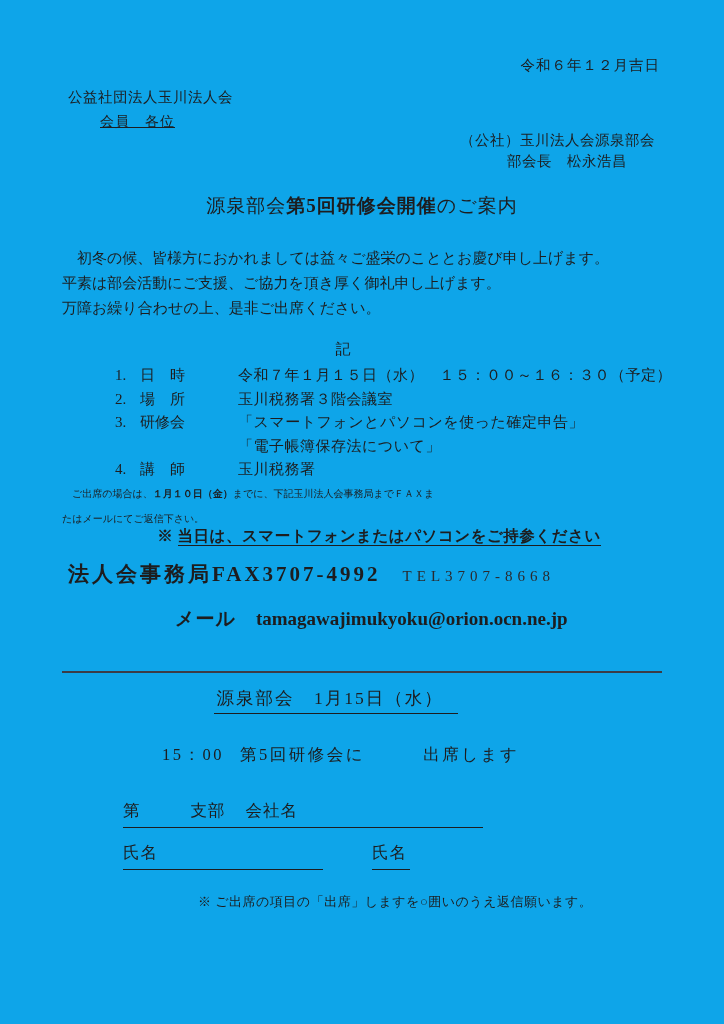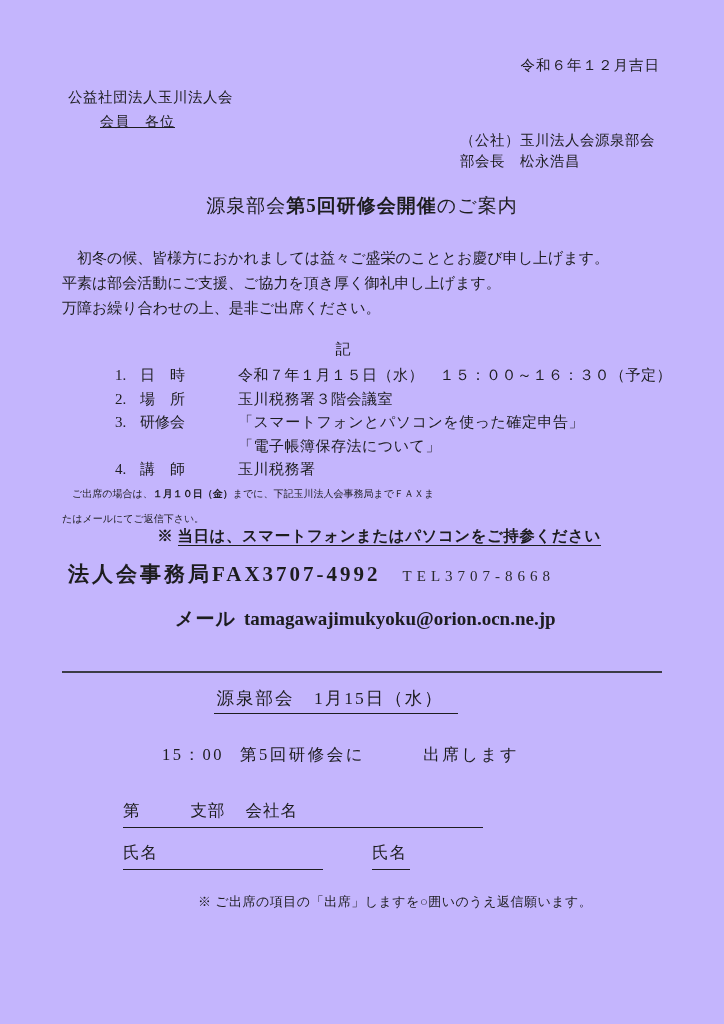--- a/index.html
+++ b/index.html
@@ -1,29 +1,29 @@
 <!DOCTYPE html>
 <html><head>
 <meta charset="utf-8">
 <style>
   html,body { margin:0; padding:0; background:#ffffff; }
   .page {
     position:relative;
     width:724px; height:1024px;
-    background:#c4b5fd;
+    background:#0ea5e9;
     color:#1d1d1f;
     font-family:"Liberation Serif","DejaVu Serif",serif;
     overflow:hidden;
   }
   .abs { position:absolute; }
 
   .date-line   { top:56px; right:64px; font-size:14.5px; letter-spacing:1px; }
   .sender-org  { top:88px; left:68px; font-size:14.5px; letter-spacing:0.5px; }
   .addressee   { top:113px; left:100px; font-size:14px; letter-spacing:1px;text-decoration:underline; }
-  .from-block  { top:130px; right:69px; text-align:left; font-size:14.5px; line-height:21px; letter-spacing:0.5px; }
+  .from-block  { top:130px; right:69px; text-align:right; font-size:14.5px; line-height:21px; letter-spacing:0.5px; }
   .from-person { padding-right:28px; }
 
   .doc-title { top:193px; left:0; width:100%; text-align:center; font-size:19px; letter-spacing:1px; }
   .doc-title .em { font-weight:bold; }
 
   .greeting { top:246px; left:62px; width:612px; font-size:15px; line-height:25px; }
 
   .record-marker { top:340px; left:0; width:100%; text-align:center; padding-right:38px; box-sizing:border-box; font-size:15px; }
 
   .details { top:364px; left:115px; font-size:15px; }
@@ -36,21 +36,21 @@
   .rsvp .deadline { font-weight:bold; }
 
   .note-bring { top:526px; left:17px; width:100%; text-align:center; font-size:15.5px; font-weight:bold; letter-spacing:0.5px; }
   .note-bring .u { border-bottom:1.5px solid #1d1d1f; padding-bottom:1px; }
 
   .contact-fax { top:560px; left:68px; }
   .contact-fax .fax { font-size:21px; font-weight:bold; letter-spacing:3px; }
   .contact-fax .tel { font-size:15px; font-weight:normal; letter-spacing:5px; margin-left:18px; color:#2a2a2e; }
 
   .contact-mail { top:606px; left:175px; font-size:19px; font-weight:bold; }
-  .contact-mail .mail-label { letter-spacing:1px; margin-right:8px; }
+  .contact-mail .mail-label { letter-spacing:1px; margin-right:20px; }
 
   .divider { top:671px; left:62px; width:600px; border-top:2px solid #3c3c46; height:0; }
 
   .reply-heading-wrap { top:686px; left:8px; width:100%; text-align:center; padding-right:68px; box-sizing:border-box; }
   .reply-heading { display:inline-block; font-size:17.5px; letter-spacing:2px; border-bottom:1.5px solid #1d1d1f; padding:0 14px 3px 2px; }
 
   .attend-line { top:744px; left:162px; font-size:16.5px; letter-spacing:2.5px; }
   .attend-line .event { margin-left:16px; }
   .attend-line .attend { margin-left:58px; }
 

